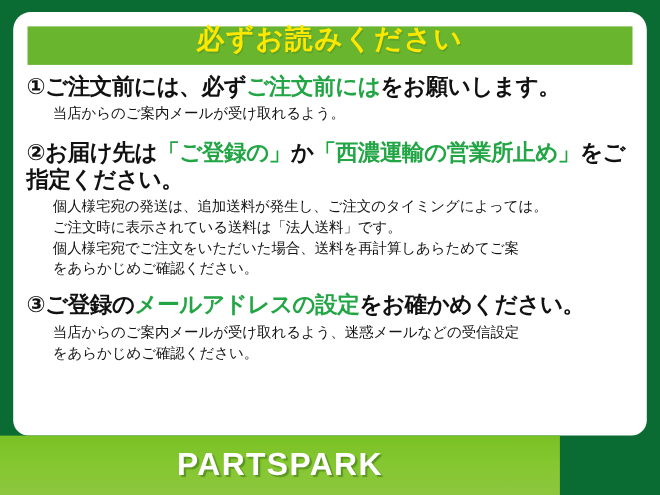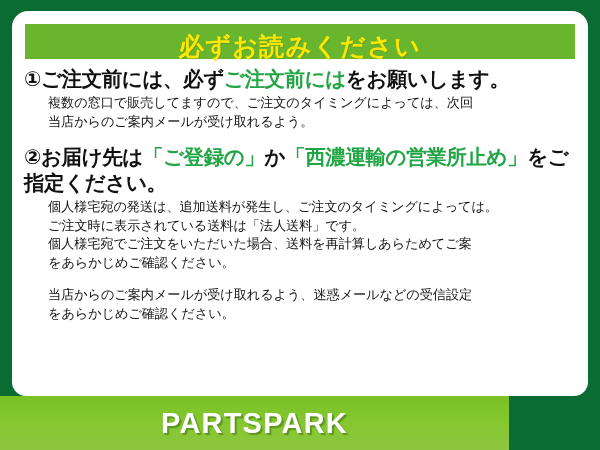--- a/index.html
+++ b/index.html
@@ -36,21 +36,21 @@
 
   
   .header-band {
     position: absolute;
     left: 13px;
     top: 13px;
     width: 550px;
     height: 35px;
     background: #6ab52e;
     display: flex;
-    align-items: flex-end;
+    align-items: flex-start;
     justify-content: center;
   }
   .header-title {
     color: #ffe800;
     font-size: 25px;
     font-weight: bold;
     letter-spacing: 1.5px;
     line-height: 1;
     text-shadow: 1px 1px 0 rgba(0,0,0,0.10);
     white-space: nowrap;
@@ -130,40 +130,40 @@
 
     <div class="header-band">
       <div class="header-title">必ずお読みください</div>
     </div>
 
     <div class="content">
 
       <div class="item">
         <div class="item-head"><span>①</span><span>ご注文前には、必ず</span><span class="hl">ご注文前には</span><span>をお願いします。</span></div>
         <div class="item-sub">
-          <div>複数の窓口で販売してますので、ご注文のタイミングによっては、次回</div>
           <div>当店からのご案内メールが受け取れるよう。</div>
         </div>
       </div>
 
       <div class="gap-1"></div>
 
       <div class="item">
         <div class="item-head wrapline"><span>②</span><span>お届け先は</span><span class="hl">「ご登録の」</span><span>か</span><span class="hl">「西濃運輸の営業所止め」</span><span>をご指定ください。</span></div>
         <div class="item-sub">
           <div>個人様宅宛の発送は、追加送料が発生し、ご注文のタイミングによっては。</div>
           <div>ご注文時に表示されている送料は「法人送料」です。</div>
           <div>個人様宅宛でご注文をいただいた場合、送料を再計算しあらためてご案</div>
           <div>をあらかじめご確認ください。</div>
         </div>
       </div>
 
       <div class="gap-2"></div>
 
       <div class="item">
+        <div class="item-head"><span>③</span><span>ご登録の</span><span class="hl">メールアドレスの設定</span><span>をお確かめください。</span></div>
         <div class="item-sub">
           <div>当店からのご案内メールが受け取れるよう、迷惑メールなどの受信設定</div>
           <div>をあらかじめご確認ください。</div>
         </div>
       </div>
 
     </div>
   </div>
 
   <div class="footer">

